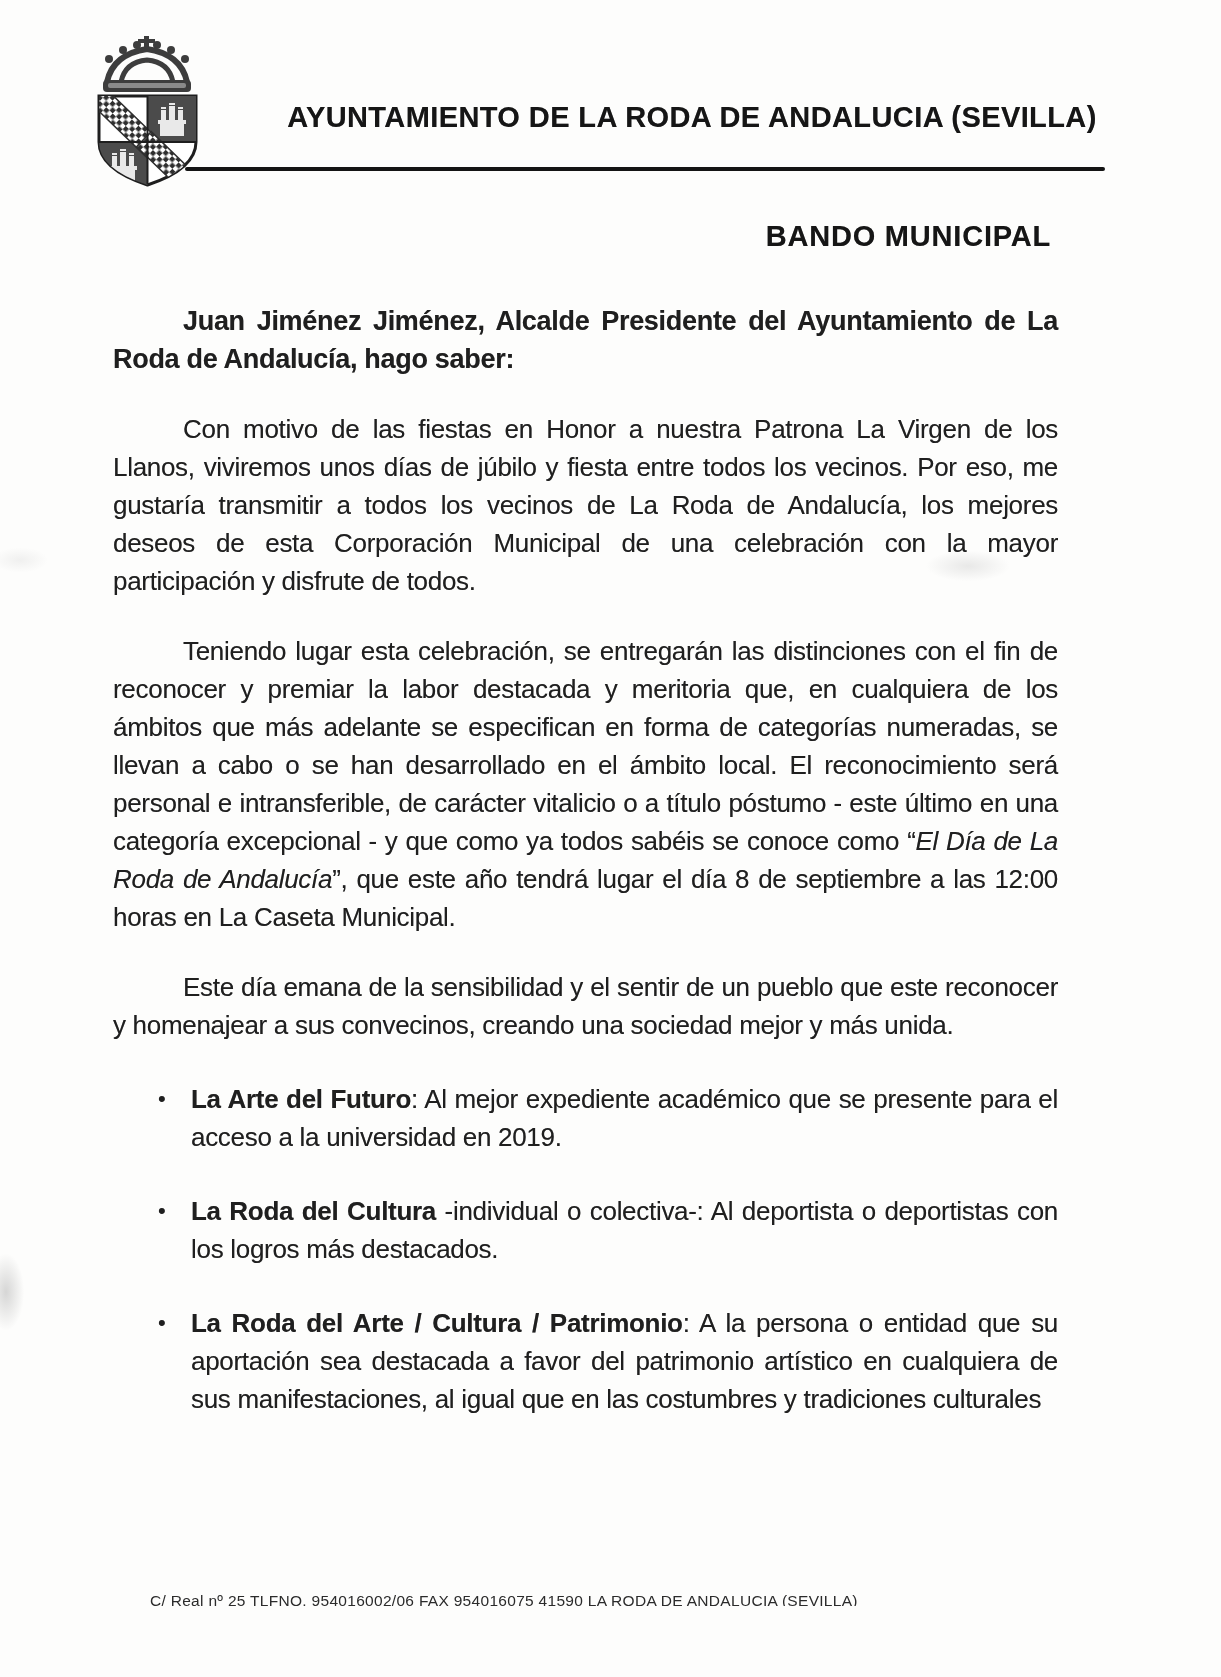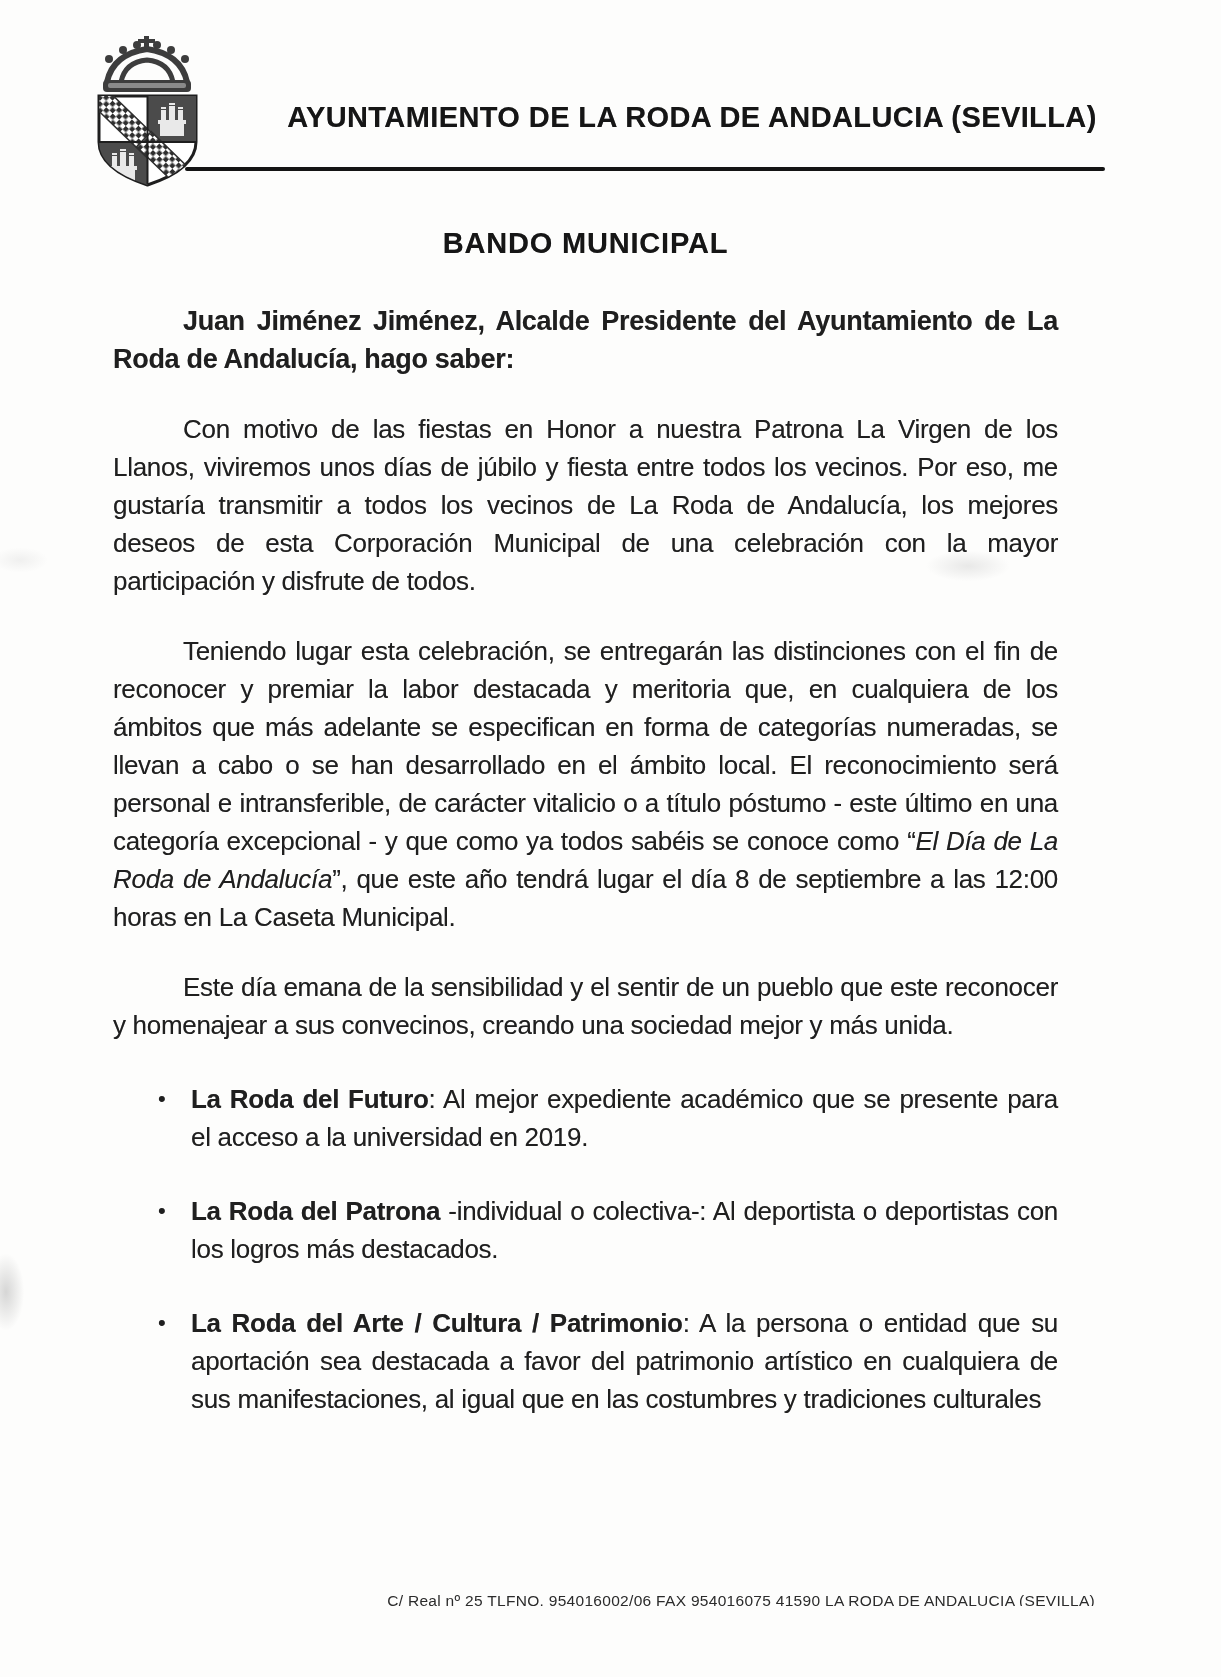--- a/index.html
+++ b/index.html
@@ -31,22 +31,22 @@
     color: #161616;
     text-shadow: 0 0 0.6px rgba(20,20,20,.5);
   }
   .header-rule {
     position: absolute; left: 185px; top: 167px;
     width: 920px; height: 4px;
     background: #141414; border-radius: 2px;
   }
   .doc-title {
     position: absolute; left: 105px; top: 219px; width: 945px;
-    margin: 8px;
-    text-align: center;
+    margin: 1px;
+    text-align: right;
     font-size: 29px; font-weight: 700; letter-spacing: 0.8px;
     color: #161616;
     text-shadow: 0 0 0.6px rgba(20,20,20,.5);
   }
   .content {
     position: absolute; left: 105px; top: 302px; width: 945px;
     font-size: 26px; line-height: 38px;
     letter-spacing: -0.3px;
     text-align: justify;
     text-shadow: 0 0 0.5px rgba(30,30,30,.45);
@@ -65,21 +65,21 @@
     flex: 0 0 33px; width: 33px;
     font-size: 22px; line-height: 38px;
     text-align: left;
   }
   .li-text { flex: 1; text-align: justify; }
   .li-text b { font-weight: 700; }
   em.event-name { font-style: italic; }
   .footer-clip {
     position: absolute; left: 150px; top: 1593px; width: 945px;
     height: 13px; overflow: hidden;
-    text-align: right;
+    text-align: left;
     font-size: 15.5px; line-height: 16px; letter-spacing: 0.3px;
     color: #2b2b2b;
     filter: blur(0.35px);
   }
 </style>
 </head>
 <body>
 
 <div class="page">
 
@@ -157,25 +157,25 @@
     <p>Con motivo de las fiestas en Honor a nuestra Patrona La Virgen de los Llanos, viviremos unos días de júbilo y fiesta entre todos los vecinos. Por eso, me gustaría transmitir a todos los vecinos de La Roda de Andalucía, los mejores deseos de esta Corporación Municipal de una celebración con la mayor participación y disfrute de todos.</p>
 
     <p><span>Teniendo lugar esta celebración, se entregarán las distinciones con el fin de reconocer y premiar la labor destacada y meritoria que, en cualquiera de los ámbitos que más adelante se especifican en forma de categorías numeradas, se llevan a cabo o se han desarrollado en el ámbito local. El reconocimiento será personal e intransferible, de carácter vitalicio o a título póstumo - este último en una categoría excepcional -  y que como ya todos sabéis se conoce como “</span><em class="event-name">El Día de La Roda de Andalucía</em><span>”, que este año tendrá lugar el día 8 de septiembre a las 12:00 horas en La Caseta Municipal.</span></p>
 
     <p>Este día emana de la sensibilidad y el sentir de un pueblo que este reconocer y homenajear a sus convecinos, creando una sociedad mejor y más unida.</p>
 
 
     <ul class="distinctions">
       <li>
         <span class="bullet">•</span>
-        <span class="li-text"><b>La Roda del Futuro</b><span>: Al mejor expediente académico que se presente para el acceso a la universidad en 2019.</span></span>
+        <span class="li-text"><b>La Arte del Futuro</b><span>: Al mejor expediente académico que se presente para el acceso a la universidad en 2019.</span></span>
       </li>
       <li>
         <span class="bullet">•</span>
-        <span class="li-text"><b>La Roda del Patrona</b><span> -individual o colectiva-: Al deportista o deportistas con los logros más destacados.</span></span>
+        <span class="li-text"><b>La Roda del Cultura</b><span> -individual o colectiva-: Al deportista o deportistas con los logros más destacados.</span></span>
       </li>
       <li>
         <span class="bullet">•</span>
         <span class="li-text"><b>La Roda del Arte / Cultura / Patrimonio</b><span>: A la persona o entidad que su aportación sea destacada a favor del patrimonio artístico en cualquiera de sus manifestaciones, al igual que en las costumbres y tradiciones culturales</span></span>
       </li>
     </ul>
   </div>
 
   <div class="footer-clip">
     <span>C/ Real nº 25 TLFNO. 954016002/06    FAX 954016075    41590 LA RODA DE ANDALUCIA (SEVILLA)</span>

